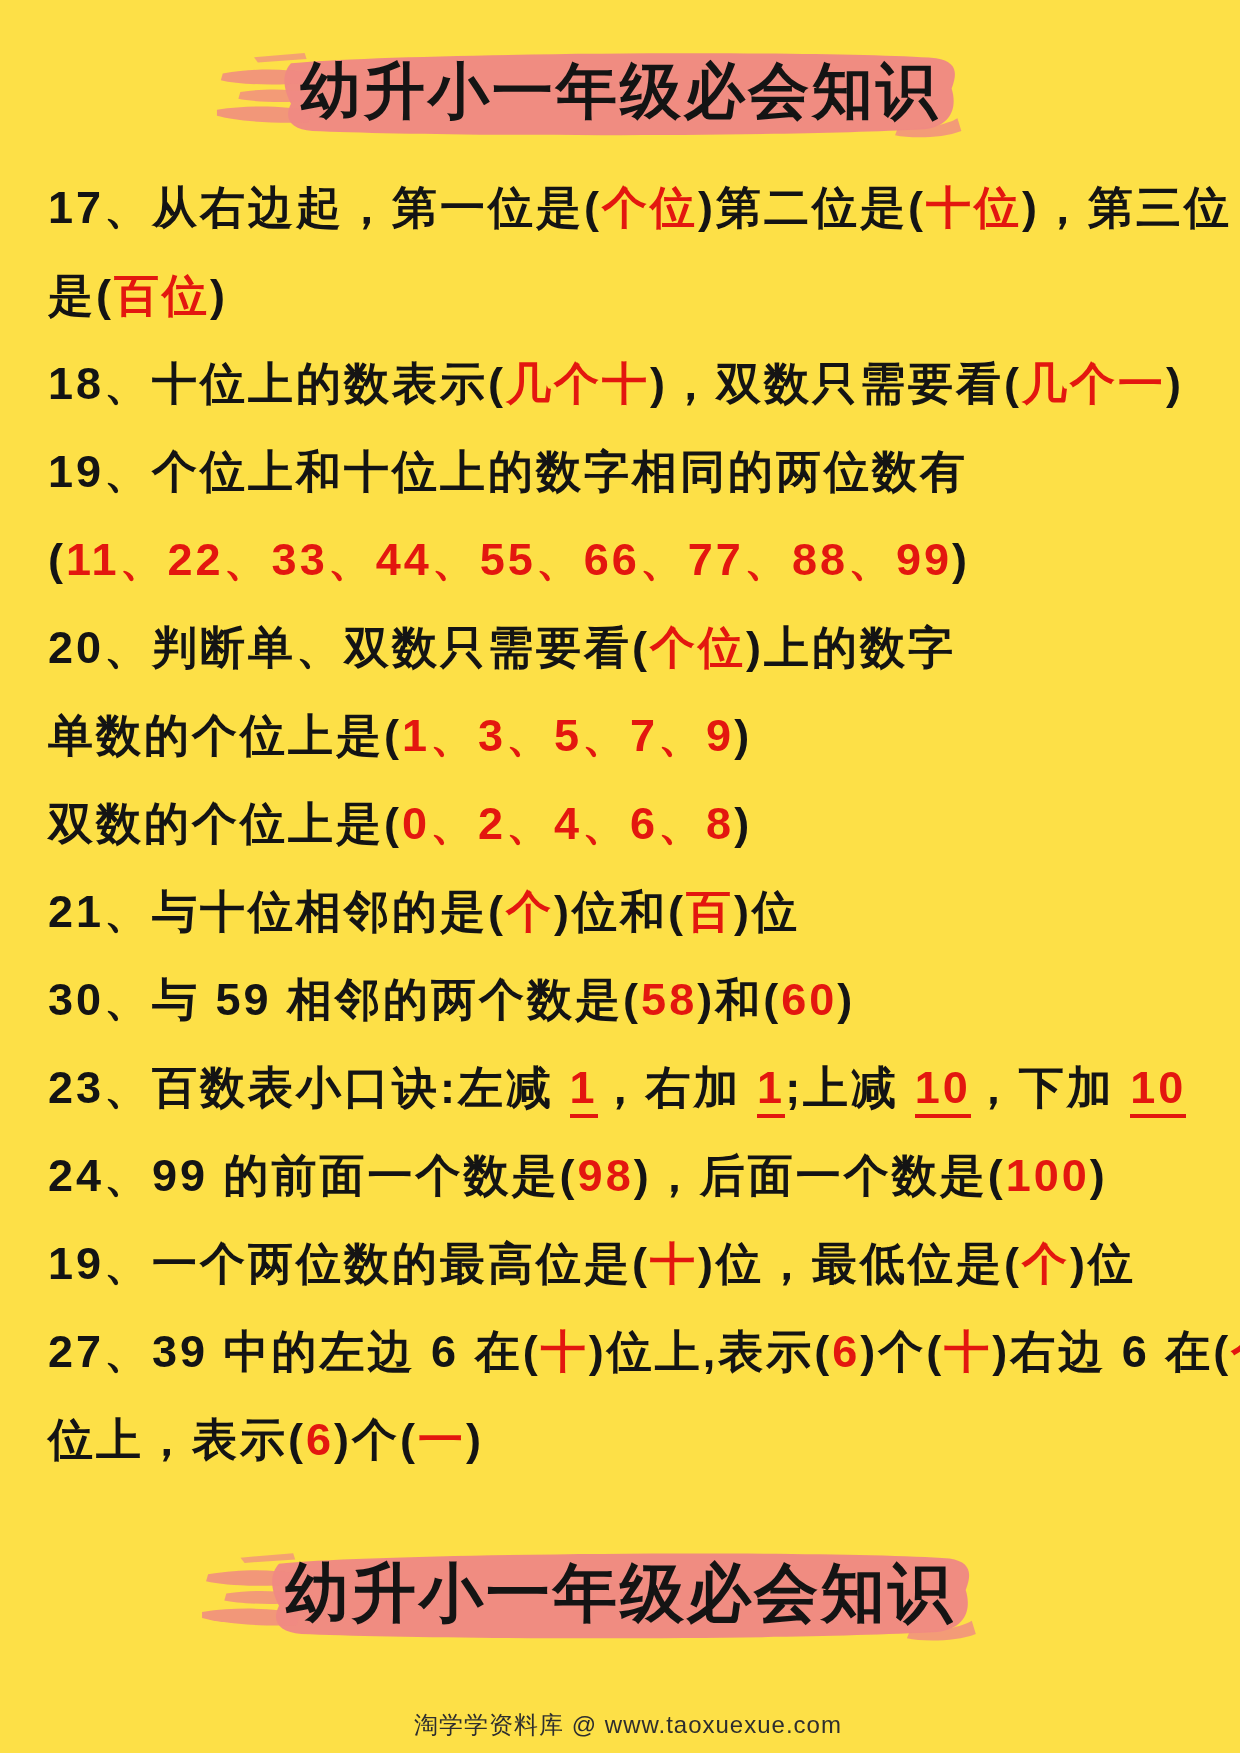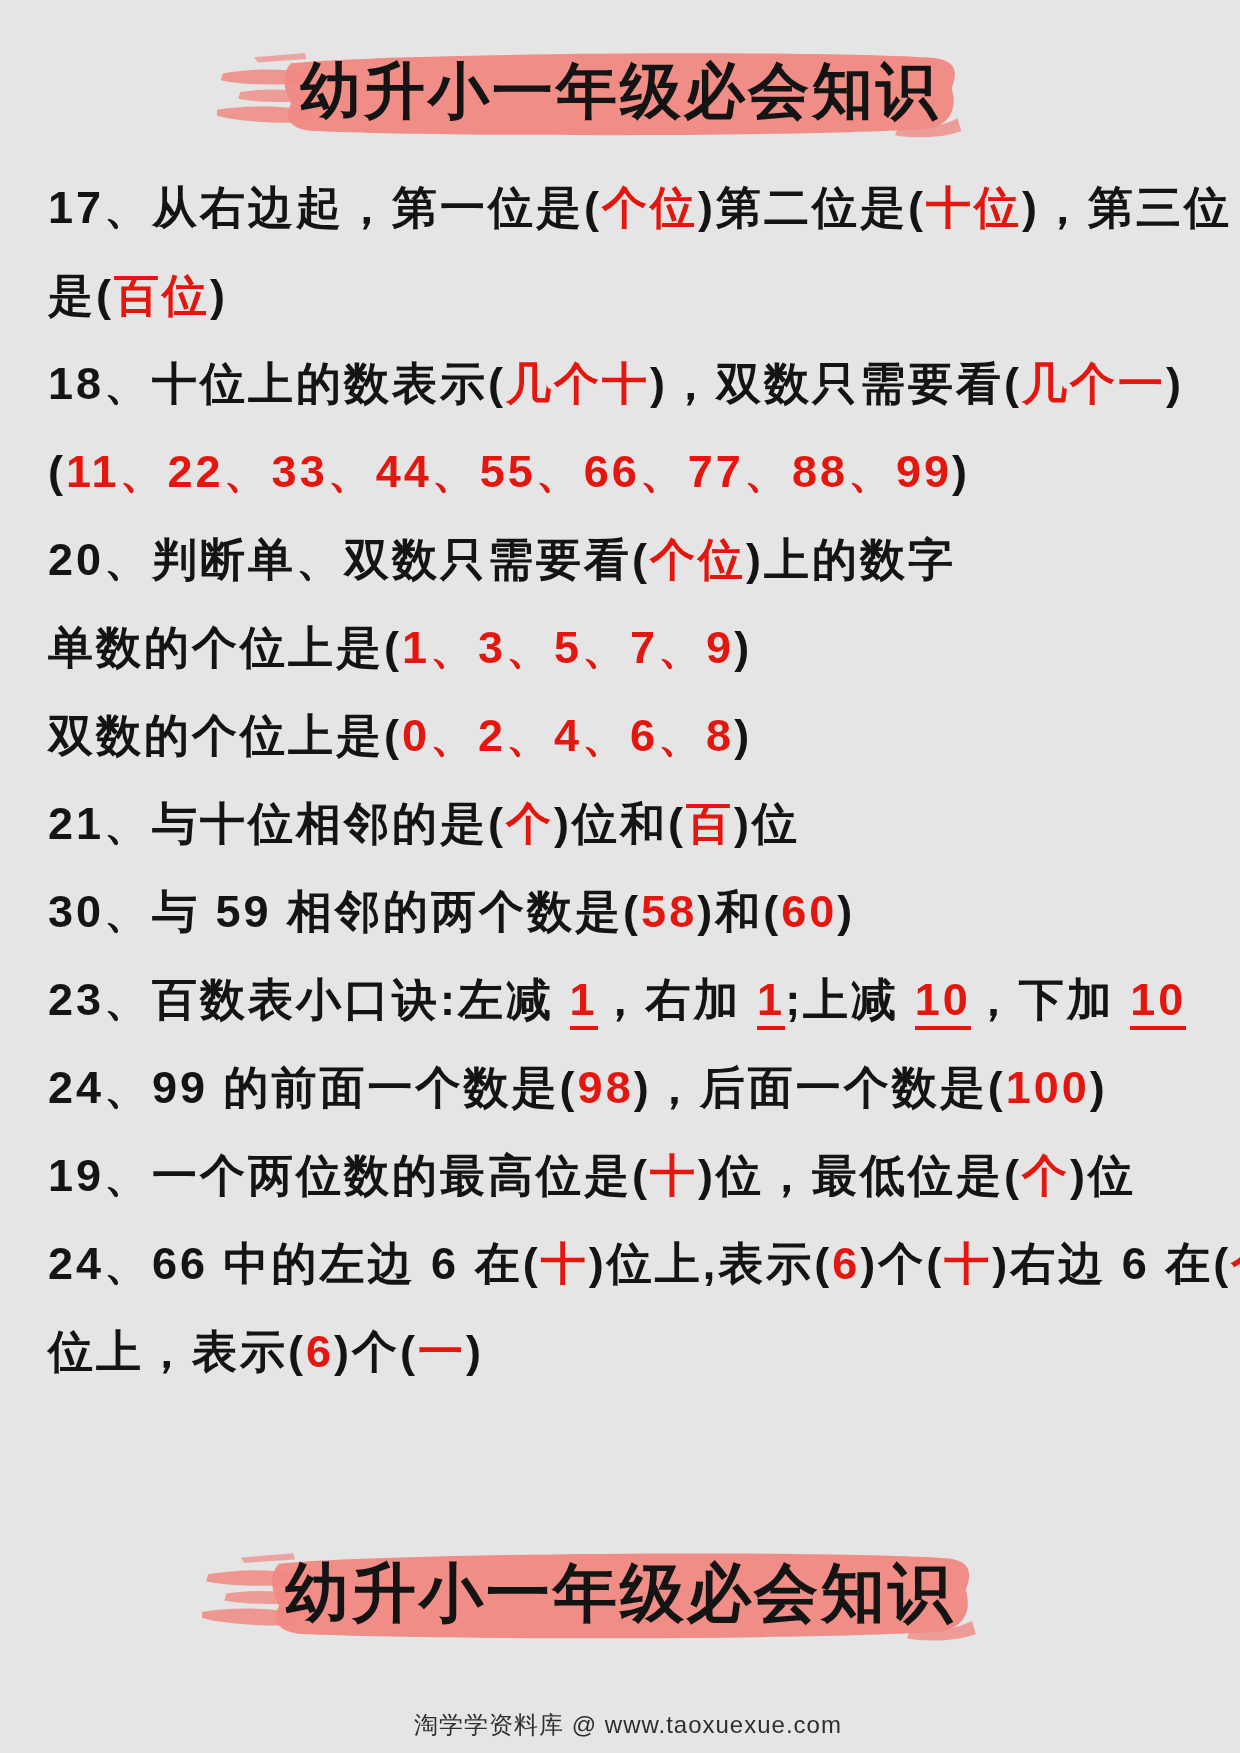--- a/index.html
+++ b/index.html
@@ -7,21 +7,21 @@
     --pink: #f08983;
     --ink: #141414;
   }
   * { box-sizing: border-box; }
   html, body { margin: 0; padding: 0; background: #ffffff; }
   .page {
     position: relative;
     width: 1240px;
     height: 1753px;
     margin: 0 auto;
-    background: #e5e5e5;
+    background: #fde047;
     overflow: hidden;
     font-family: "Liberation Sans", "DejaVu Sans", sans-serif;
   }
   .title-wrap {
     position: absolute;
     left: 0;
     width: 100%;
     display: flex;
     justify-content: center;
   }
@@ -95,30 +95,31 @@
         <path fill="var(--pink)" opacity="0.8" d="M700,97 C732,95 752,90 762,83 L766,98 C746,107 714,107 698,103 Z"></path>
       </svg>
       <div class="title-text">幼升小一年级必会知识</div>
     </div>
   </div>
 
   <div class="content">
       <div class="line"><span class="black">17、从右边起，第一位是(</span><span class="red">个位</span><span class="black">)第二位是(</span><span class="red">十位</span><span class="black">)，第三位</span></div>
       <div class="line"><span class="black">是(</span><span class="red">百位</span><span class="black">)</span></div>
       <div class="line"><span class="black">18、十位上的数表示(</span><span class="red">几个十</span><span class="black">)，双数只需要看(</span><span class="red">几个一</span><span class="black">)</span></div>
+      <div class="line"><span class="black">19、个位上和十位上的数字相同的两位数有</span></div>
       <div class="line"><span class="black">(</span><span class="red">11、22、33、44、55、66、77、88、99</span><span class="black">)</span></div>
       <div class="line"><span class="black">20、判断单、双数只需要看(</span><span class="red">个位</span><span class="black">)上的数字</span></div>
       <div class="line"><span class="black">单数的个位上是(</span><span class="red">1、3、5、7、9</span><span class="black">)</span></div>
       <div class="line"><span class="black">双数的个位上是(</span><span class="red">0、2、4、6、8</span><span class="black">)</span></div>
       <div class="line"><span class="black">21、与十位相邻的是(</span><span class="red">个</span><span class="black">)位和(</span><span class="red">百</span><span class="black">)位</span></div>
       <div class="line"><span class="black">30、与 59 相邻的两个数是(</span><span class="red">58</span><span class="black">)和(</span><span class="red">60</span><span class="black">)</span></div>
       <div class="line"><span class="black">23、百数表小口诀:左减 </span><span class="red u">1</span><span class="black">，右加 </span><span class="red u">1</span><span class="black">;上减 </span><span class="red u">10</span><span class="black">，下加 </span><span class="red u">10</span></div>
       <div class="line"><span class="black">24、99 的前面一个数是(</span><span class="red">98</span><span class="black">)，后面一个数是(</span><span class="red">100</span><span class="black">)</span></div>
       <div class="line"><span class="black">19、一个两位数的最高位是(</span><span class="red">十</span><span class="black">)位，最低位是(</span><span class="red">个</span><span class="black">)位</span></div>
-      <div class="line"><span class="black">24、66 中的左边 6 在(</span><span class="red">十</span><span class="black">)位上,表示(</span><span class="red">6</span><span class="black">)个(</span><span class="red">十</span><span class="black">)右边 6 在(</span><span class="red">个</span></div>
+      <div class="line"><span class="black">27、39 中的左边 6 在(</span><span class="red">十</span><span class="black">)位上,表示(</span><span class="red">6</span><span class="black">)个(</span><span class="red">十</span><span class="black">)右边 6 在(</span><span class="red">个</span></div>
       <div class="line"><span class="black">位上，表示(</span><span class="red">6</span><span class="black">)个(</span><span class="red">一</span><span class="black">)</span></div>
     </div>
 
   <div class="title-wrap title-bottom">
     <div class="title-inner">
       <svg class="brush" viewBox="0 0 780 110" preserveAspectRatio="none" aria-hidden="true">
         <path fill="var(--pink)" opacity="0.97" d="M78,18 C180,6 620,2 740,12 C762,16 762,30 756,48 C762,70 756,92 728,96 C560,106 220,104 100,98 C78,96 70,84 78,66 C68,44 70,28 78,18 Z"></path>
         <path fill="var(--pink)" opacity="0.85" d="M8,30 C45,23 72,25 96,29 L96,41 C60,45 24,43 6,38 Z"></path>
         <path fill="var(--pink)" opacity="0.8" d="M26,52 C55,47 76,49 94,52 L93,63 C62,65 36,63 24,60 Z"></path>
         <path fill="var(--pink)" opacity="0.85" d="M2,73 C42,66 76,70 98,74 L96,88 C54,90 18,85 2,80 Z"></path>

